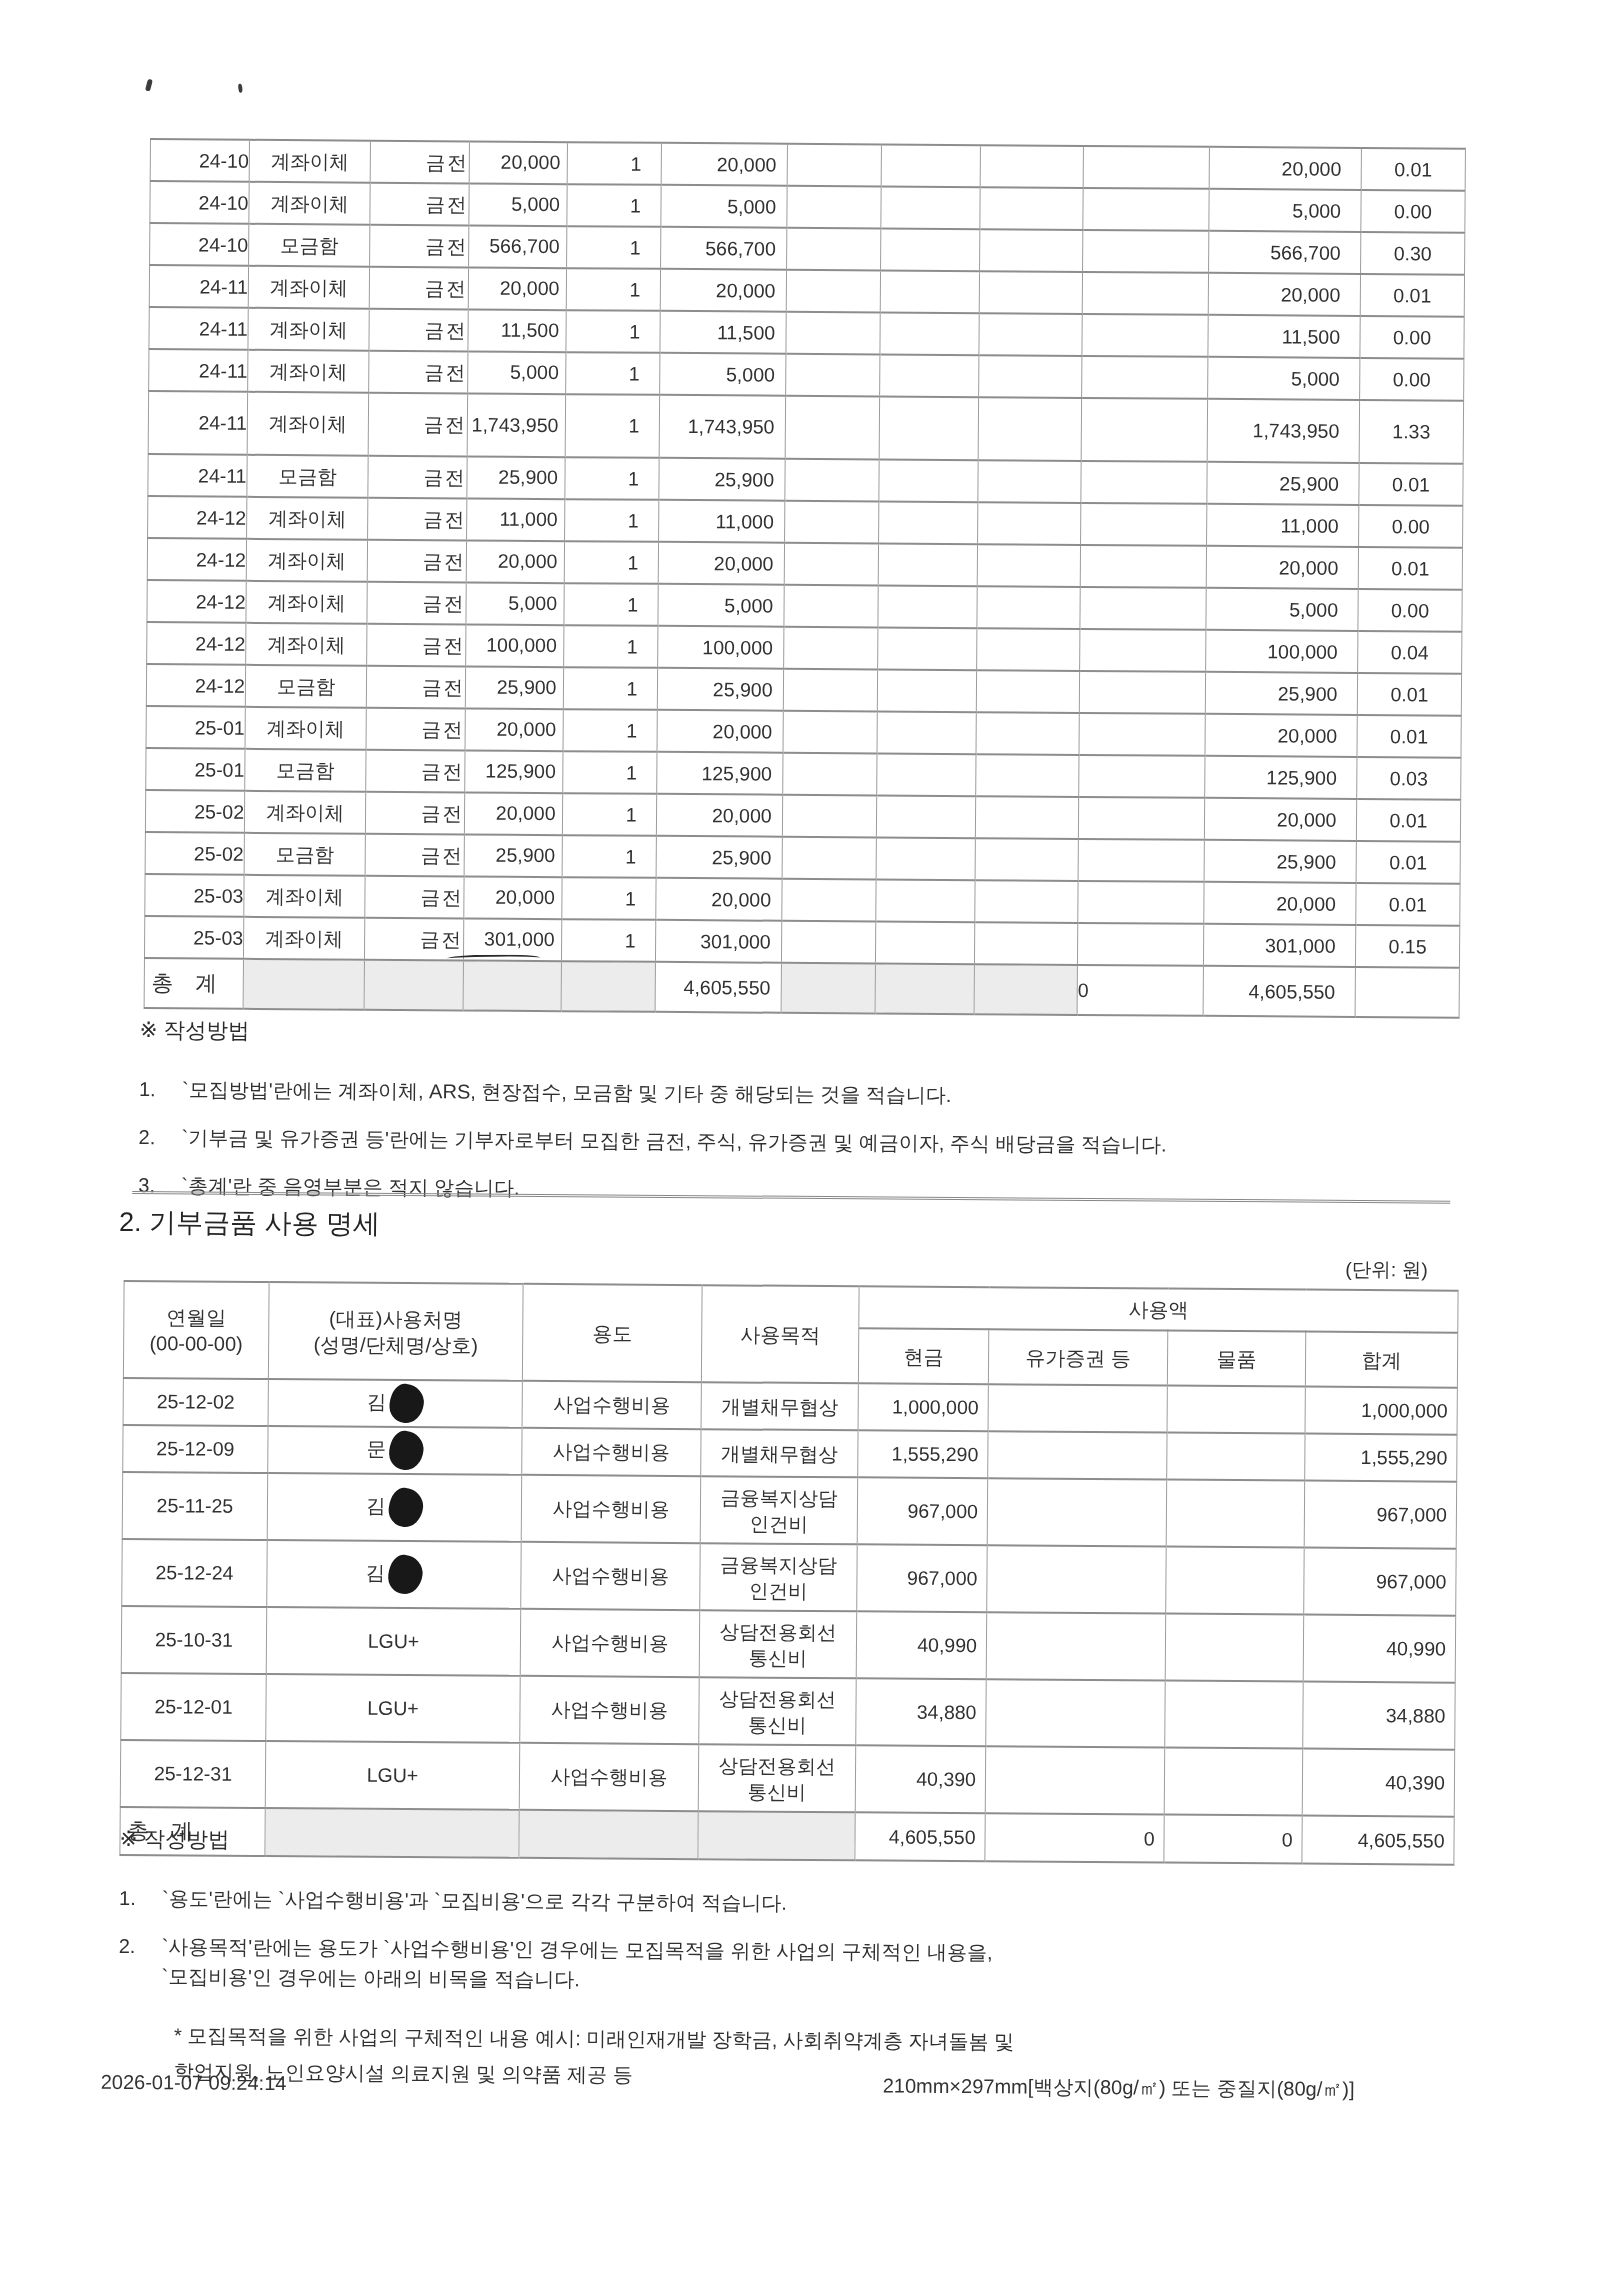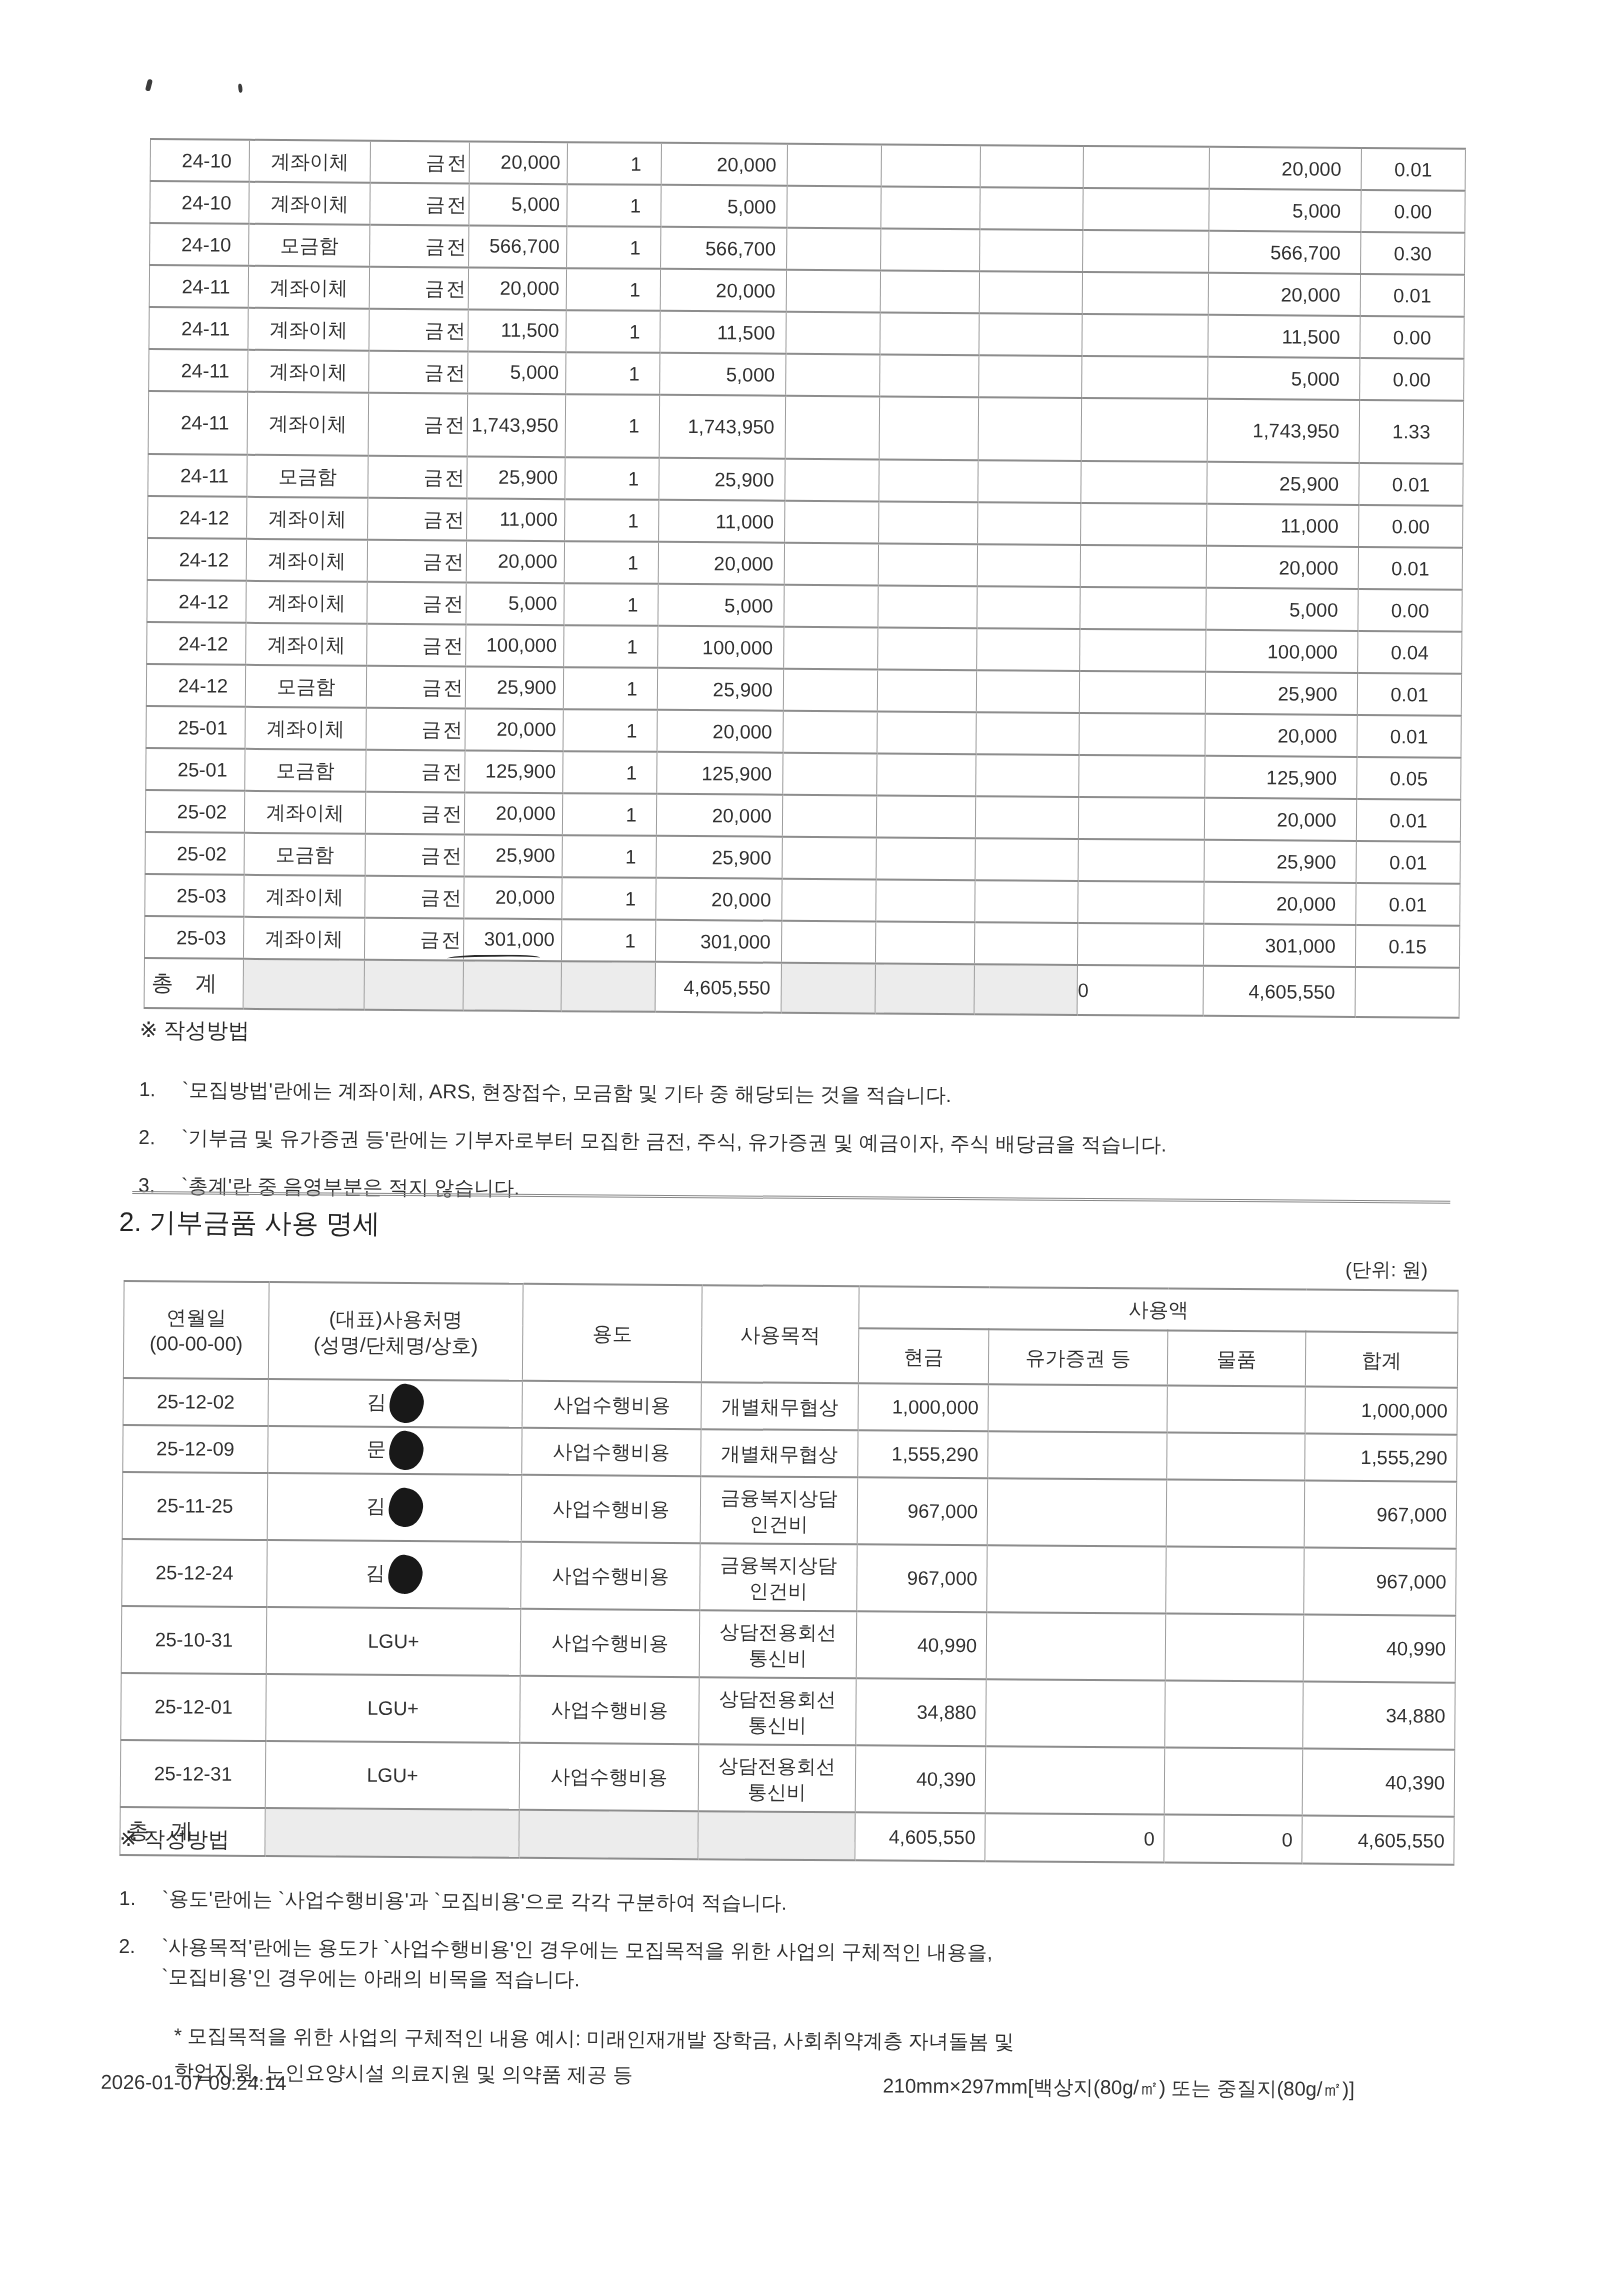--- a/index.html
+++ b/index.html
@@ -20,21 +20,21 @@
   td,th{border-left:1.3px solid #9d9d9d;border-right:1.3px solid #9d9d9d;
         border-top:2.6px double #8d8d8d;border-bottom:2.6px double #8d8d8d;
         font-size:19.5px;color:#313131;overflow:hidden;padding:0;}
   .shaded{background:#ececec;}
 
   
   #table1{position:absolute;left:151px;top:137px;width:1315px;}
   #table1 tr.t1row{height:42px;}
   #table1 tr.tall{height:63px;}
   #table1 tr.total-row{height:50px;}
-  .c-date{text-align:center;padding-left:14px;}
+  .c-date{text-align:right;padding-left:14px;}
   .c-method{text-align:center;}
   .c-kind{text-align:right;letter-spacing:2px;}
   .c-amt4{text-align:right;padding:1.3px 6.5px 1.3px 2.6px;word-break:break-all;line-height:23.5px;}
   .c-cnt{text-align:right;padding-right:19.5px;}
   .c-amt6{text-align:right;padding-right:10.4px;}
   .c-amt11{text-align:right;padding-right:19.5px;}
   .c-ratio{text-align:center;margin-top:33px;}
   .total-label{font-size:22px;text-align:left;padding-left:6.5px;letter-spacing:7.8px;white-space:nowrap;}
 
   
@@ -298,21 +298,21 @@
           <td class="c-method">모금함</td>
           <td class="c-kind">금전</td>
           <td class="c-amt4">125,900</td>
           <td class="c-cnt">1</td>
           <td class="c-amt6">125,900</td>
           <td class="c-b"></td>
           <td class="c-b"></td>
           <td class="c-b"></td>
           <td class="c-b"></td>
           <td class="c-amt11">125,900</td>
-          <td class="c-ratio">0.05</td>
+          <td class="c-ratio">0.03</td>
         </tr>
         <tr class="t1row">
           <td class="c-date">25-02</td>
           <td class="c-method">계좌이체</td>
           <td class="c-kind">금전</td>
           <td class="c-amt4">20,000</td>
           <td class="c-cnt">1</td>
           <td class="c-amt6">20,000</td>
           <td class="c-b"></td>
           <td class="c-b"></td>

